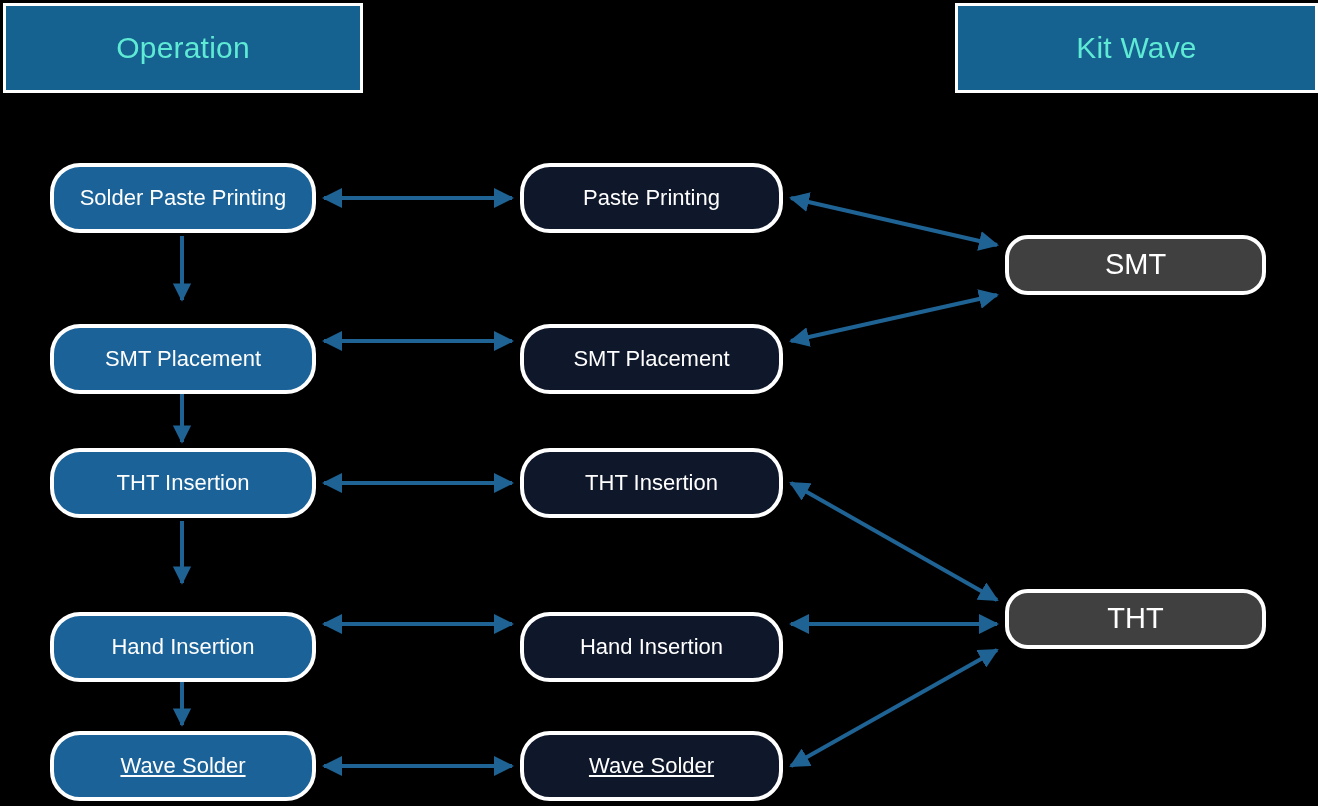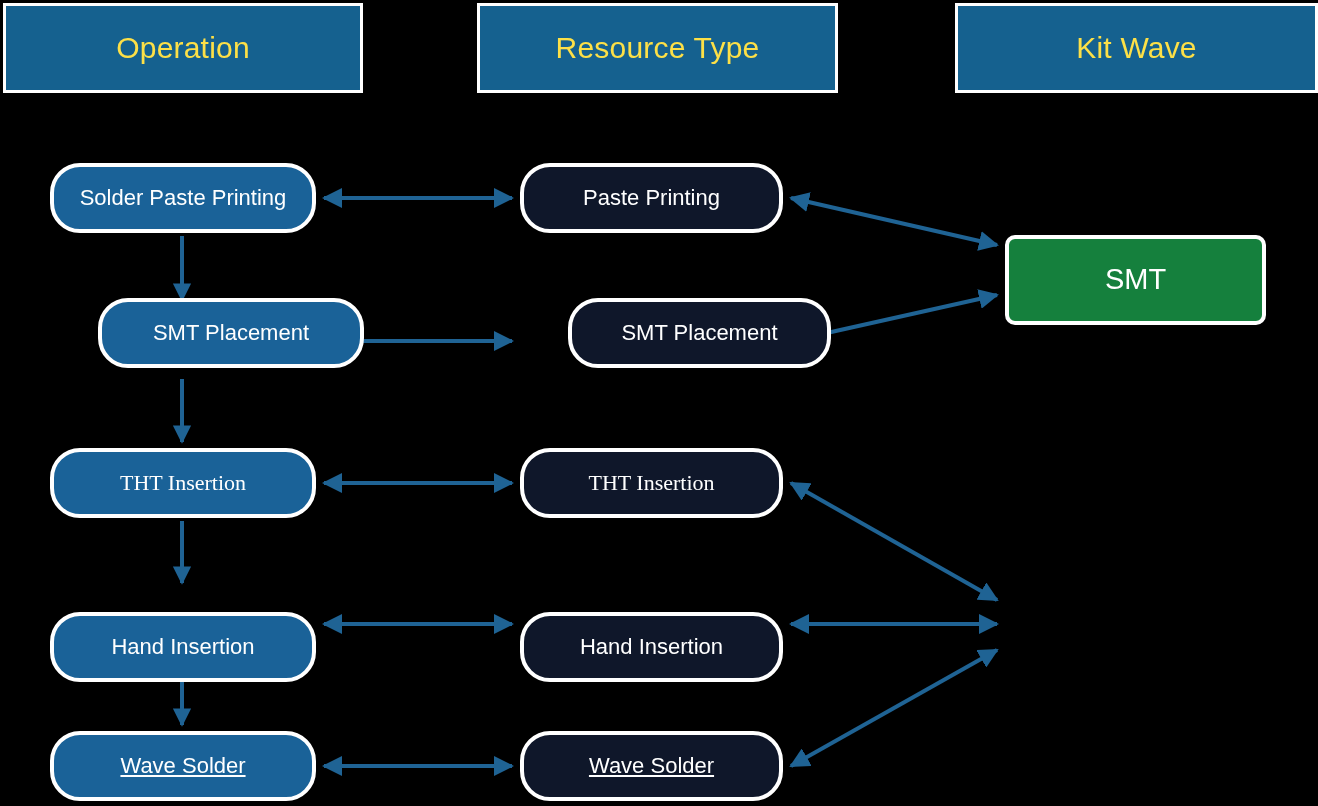--- a/index.html
+++ b/index.html
@@ -14,21 +14,21 @@
     background: #000000;
     overflow: hidden;
     font-family: "Liberation Sans", sans-serif;
   }
   
   .col-header {
     position: absolute;
     box-sizing: border-box;
     background: #15618F;
     border: 3px solid #FFFFFF;
-    color: #fde047;
+    color: #5eead4;
     display: flex;
     align-items: center;
     justify-content: center;
     font-size: 30px;
     font-weight: 400;
     letter-spacing: 0.2px;
     text-align: center;
     line-height: 1;
   }
   #hdr-operation     { left: 3px;   top: 3px; width: 360px; height: 90px; }
@@ -47,26 +47,26 @@
     justify-content: center;
     font-size: 22px;
     font-weight: 400;
     text-align: center;
     line-height: 1.1;
     padding: 0 8px;
     z-index: 3;
   }
   .node.operation    { background: #1A6298; left: 50px;   width: 266px; height: 70px; }
   .node.resource     { background: #0f172a; left: 520px;  width: 263px; height: 70px; }
-  .node.kitgroup     { background: #15803d; left: 1005px; width: 261px; height: 90px;
-                       border-radius: 10px; font-size: 29px; }
+  .node.kitgroup     { background: #404040; left: 1005px; width: 261px; height: 60px;
+                       border-radius: 23px; font-size: 29px; }
 
   .row1 { top: 163px; }
-  .row2 { top: 298px; margin-left: 48px; }
-  .row3 { top: 448px; font-family: Liberation Serif, serif; }
+  .row2 { top: 324px; }
+  .row3 { top: 448px; }
   .row4 { top: 612px; }
   .row5 { top: 731px; text-decoration: underline; }
 
   #kit-smt { top: 235px; }
   #kit-tht { top: 589px; }
 
   
   #arrows {
     position: absolute;
     left: 0;
@@ -76,23 +76,20 @@
     z-index: 1;
   }
 </style>
 </head>
 <body>
 
 <div id="canvas">
 
   <div id="hdr-operation" class="col-header">
     <span>Operation</span>
-  </div>
-  <div id="hdr-resource-type" class="col-header">
-    <span>Resource Type</span>
   </div>
   <div id="hdr-kit-group" class="col-header">
     <span>Kit Wave</span>
   </div>
 
   <svg id="arrows" viewBox="0 0 1318 806" xmlns="http://www.w3.org/2000/svg">
     <defs>
       <marker id="ahead" viewBox="0 0 10 10" refX="9" refY="5" markerWidth="5" markerHeight="5" orient="auto-start-reverse">
         <path d="M 0 0 L 10 5 L 0 10 z" fill="#1F6394"></path>
       </marker>
@@ -153,14 +150,17 @@
   <div class="node resource row4">
     <span>Hand Insertion</span>
   </div>
   <div class="node resource row5">
     <span>Wave Solder</span>
   </div>
 
   <div id="kit-smt" class="node kitgroup">
     <span>SMT</span>
   </div>
+  <div id="kit-tht" class="node kitgroup">
+    <span>THT</span>
+  </div>
 
 </div>
 
 </body></html>

